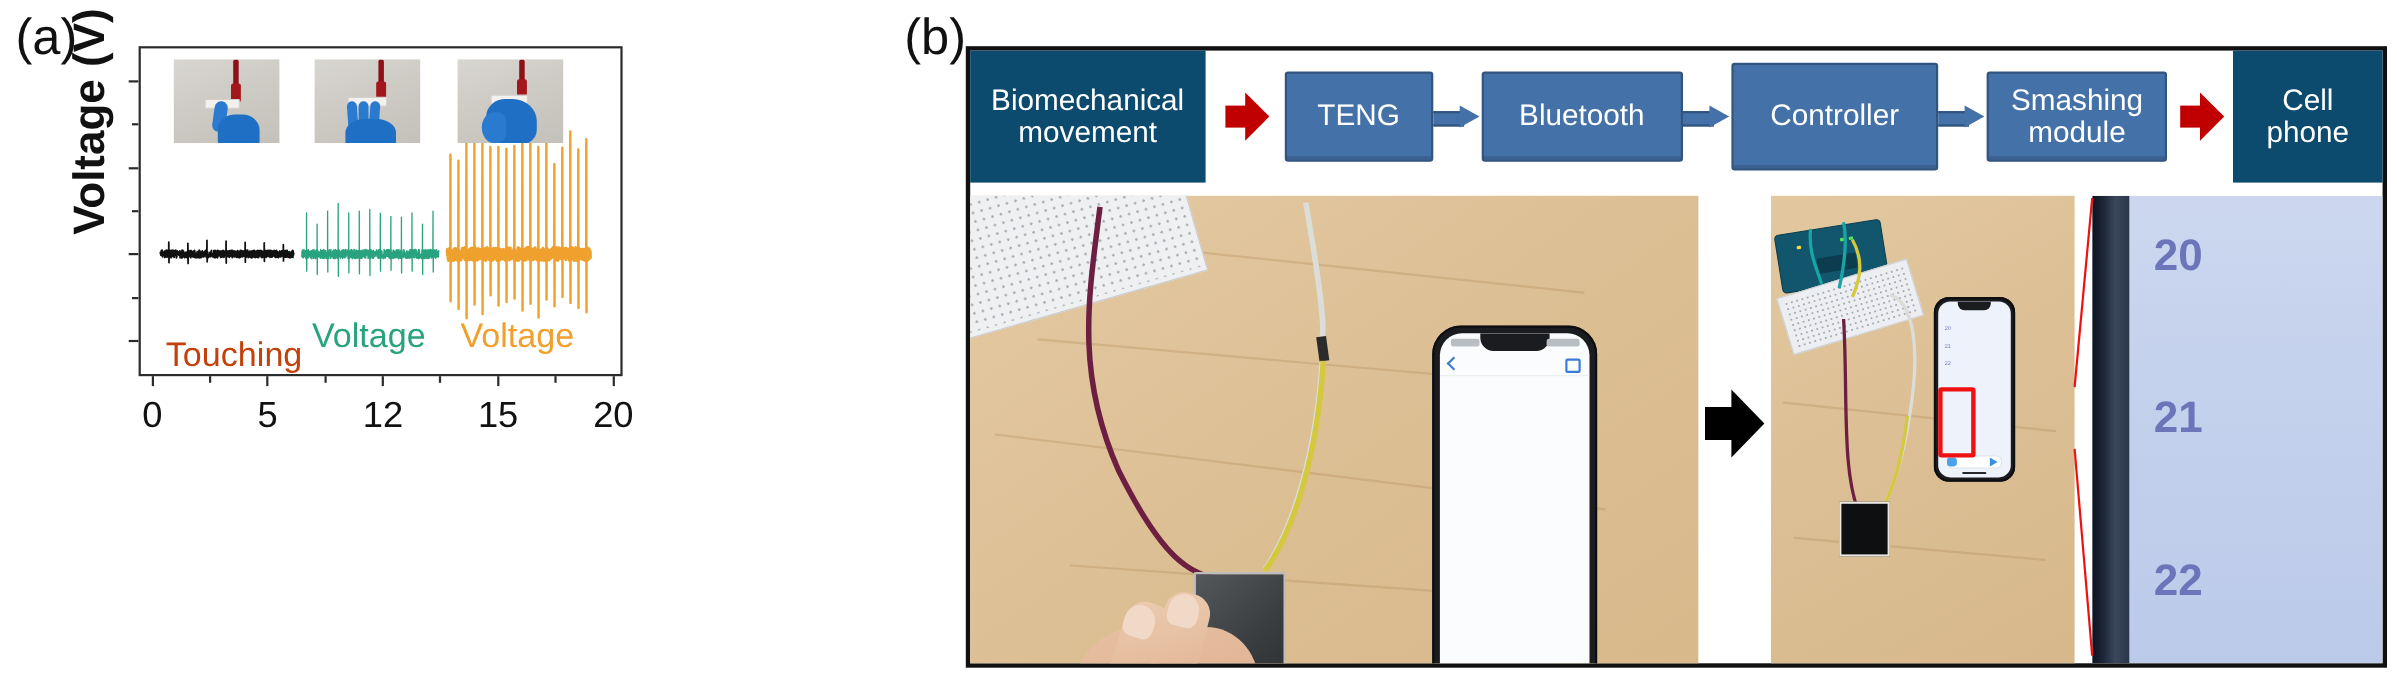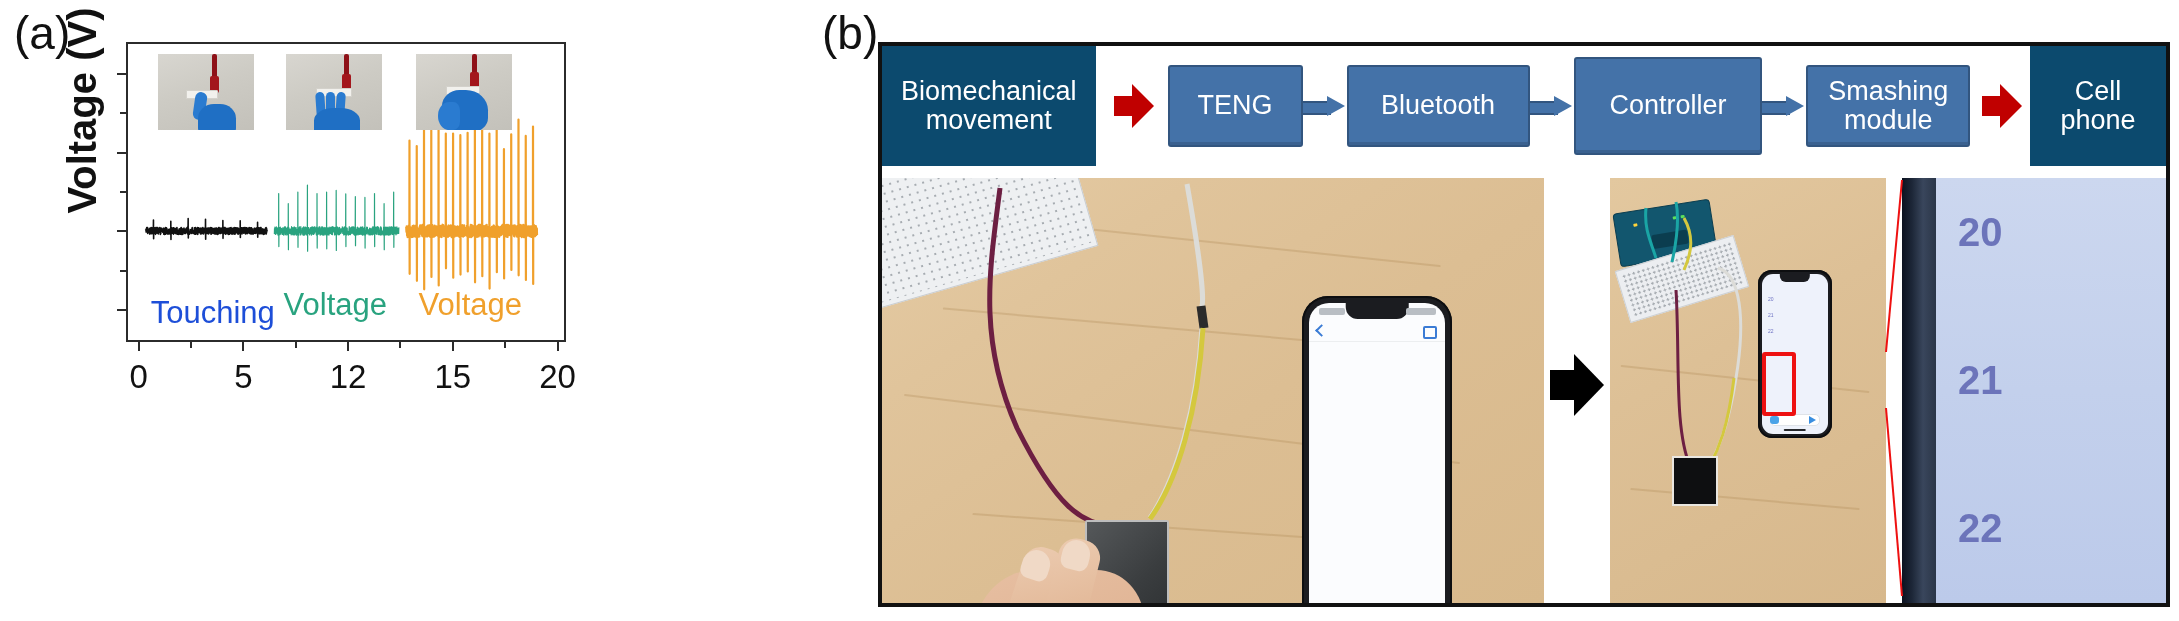--- a/index.html
+++ b/index.html
@@ -188,21 +188,21 @@
         </div>
 
         
         <svg id="wave-svg" width="436" height="296" viewBox="0 0 436 296" preserveAspectRatio="none">
             <path d="M17.65 185.95 L17.78 185.37 L17.92 186.52 L18.05 186.42 L18.19 188.06 L18.32 187.07 L18.46 186.17 L18.59 186.98 L18.73 183.51 L18.86 184.92 L19.00 183.90 L19.13 184.37 L19.27 184.31 L19.40 184.17 L19.54 183.49 L19.67 189.42 L19.81 186.25 L19.94 187.13 L20.08 186.33 L20.21 186.96 L20.35 185.63 L20.48 187.10 L20.62 188.23 L20.75 188.15 L20.89 186.34 L21.02 186.49 L21.16 187.82 L21.29 186.48 L21.43 184.44 L21.56 190.08 L21.70 184.33 L21.83 187.44 L21.97 188.20 L22.10 187.41 L22.24 189.84 L22.37 184.71 L22.51 184.05 L22.64 185.51 L22.78 188.66 L22.91 184.28 L23.05 185.41 L23.18 183.49 L23.32 185.61 L23.45 188.50 L23.59 184.68 L23.72 189.64 L23.86 189.84 L23.99 188.80 L24.13 183.71 L24.26 185.13 L24.40 185.07 L24.53 184.92 L24.67 186.90 L24.80 187.76 L24.94 189.07 L25.07 184.60 L25.20 185.47 L25.32 186.95 L25.34 187.23 L25.46 176.04 L25.47 189.96 L25.52 186.95 L25.61 187.01 L25.62 194.74 L25.73 186.95 L25.74 184.21 L25.88 186.53 L26.01 188.24 L26.15 184.24 L26.28 184.25 L26.42 186.37 L26.55 183.70 L26.69 184.85 L26.82 189.26 L26.96 185.25 L27.09 186.52 L27.23 184.28 L27.36 185.50 L27.50 190.35 L27.63 184.61 L27.77 183.63 L27.90 186.91 L28.04 187.63 L28.17 189.34 L28.31 188.59 L28.44 188.99 L28.58 186.17 L28.71 183.67 L28.85 188.42 L28.98 183.83 L29.12 184.11 L29.25 183.45 L29.39 186.19 L29.52 189.09 L29.66 188.56 L29.79 187.60 L29.93 185.50 L30.06 185.52 L30.20 186.79 L30.33 189.96 L30.47 187.04 L30.60 187.83 L30.74 183.94 L30.87 186.64 L31.01 188.17 L31.14 184.86 L31.28 185.19 L31.41 184.79 L31.55 186.02 L31.68 184.72 L31.82 183.48 L31.95 187.88 L32.09 184.91 L32.22 185.16 L32.36 190.43 L32.49 188.60 L32.63 185.02 L32.76 189.65 L32.90 185.47 L33.03 185.51 L33.17 184.03 L33.30 187.10 L33.44 185.09 L33.57 185.31 L33.71 185.32 L33.84 184.94 L33.98 186.31 L34.11 185.54 L34.25 186.03 L34.38 186.40 L34.52 186.24 L34.65 188.21 L34.79 185.35 L34.92 186.17 L35.06 186.29 L35.19 184.41 L35.33 186.27 L35.46 184.25 L35.60 185.09 L35.73 190.28 L35.87 185.88 L36.00 188.40 L36.14 184.88 L36.27 184.49 L36.41 184.82 L36.54 189.84 L36.68 190.45 L36.81 187.62 L36.95 187.34 L37.08 187.26 L37.22 187.59 L37.35 188.33 L37.49 183.49 L37.62 190.32 L37.76 184.91 L37.89 185.93 L38.03 188.23 L38.16 184.91 L38.30 183.71 L38.43 187.96 L38.57 185.82 L38.70 186.92 L38.84 184.39 L38.97 189.44 L39.11 188.27 L39.24 187.64 L39.37 188.13 L39.51 186.09 L39.64 186.84 L39.78 187.74 L39.91 190.21 L40.05 187.19 L40.18 186.33 L40.32 187.29 L40.45 190.06 L40.59 185.43 L40.72 186.09 L40.86 188.52 L40.99 187.46 L41.13 189.20 L41.26 185.37 L41.40 189.02 L41.53 189.75 L41.67 185.51 L41.80 186.06 L41.94 189.10 L42.07 186.32 L42.21 190.25 L42.34 186.81 L42.48 184.62 L42.61 189.00 L42.67 186.95 L42.75 189.05 L42.81 177.21 L42.87 186.95 L42.88 186.31 L42.97 195.52 L43.02 189.54 L43.08 186.95 L43.15 190.07 L43.29 189.62 L43.42 183.60 L43.56 184.36 L43.69 187.81 L43.83 187.97 L43.96 184.09 L44.10 186.34 L44.23 186.01 L44.37 187.35 L44.50 189.15 L44.64 183.97 L44.77 188.29 L44.91 189.11 L45.04 183.90 L45.18 188.85 L45.31 186.83 L45.45 190.23 L45.58 184.46 L45.72 183.90 L45.85 186.34 L45.99 186.16 L46.12 187.72 L46.26 184.52 L46.39 186.76 L46.53 186.20 L46.66 184.54 L46.80 185.27 L46.93 189.27 L47.07 186.49 L47.20 185.04 L47.34 187.08 L47.47 185.29 L47.61 184.87 L47.74 185.66 L47.88 189.73 L48.01 184.39 L48.15 189.44 L48.28 188.62 L48.42 189.40 L48.55 184.62 L48.69 189.56 L48.82 188.79 L48.96 183.60 L49.09 186.13 L49.23 190.12 L49.36 187.83 L49.50 187.14 L49.63 188.05 L49.77 188.30 L49.90 186.25 L50.04 186.35 L50.17 189.01 L50.31 190.43 L50.44 186.25 L50.58 188.66 L50.71 189.04 L50.85 189.03 L50.98 186.18 L51.12 187.35 L51.25 184.84 L51.39 188.25 L51.52 187.35 L51.66 188.83 L51.79 190.22 L51.93 188.85 L52.06 188.98 L52.20 184.80 L52.33 189.21 L52.47 190.13 L52.60 187.72 L52.74 186.86 L52.87 184.00 L53.01 183.96 L53.14 183.46 L53.28 190.16 L53.41 187.81 L53.54 190.36 L53.68 188.64 L53.81 189.25 L53.95 186.72 L54.08 184.52 L54.22 186.02 L54.35 189.19 L54.49 189.97 L54.62 188.55 L54.76 190.36 L54.89 185.24 L55.03 187.52 L55.16 186.33 L55.30 189.07 L55.43 186.88 L55.57 186.10 L55.70 187.32 L55.84 185.28 L55.97 183.96 L56.11 185.54 L56.24 185.87 L56.38 187.32 L56.51 185.91 L56.65 189.55 L56.78 187.83 L56.92 187.94 L57.05 186.96 L57.19 186.16 L57.32 189.49 L57.46 188.74 L57.59 185.04 L57.73 186.80 L57.86 186.13 L58.00 185.49 L58.13 184.98 L58.27 184.34 L58.40 186.17 L58.54 187.76 L58.67 184.50 L58.81 188.65 L58.94 188.48 L59.08 183.62 L59.21 183.45 L59.35 187.34 L59.48 188.39 L59.62 189.92 L59.75 189.29 L59.89 184.36 L60.02 186.95 L60.02 185.71 L60.16 174.48 L60.16 185.89 L60.23 186.95 L60.29 186.40 L60.32 193.96 L60.43 186.95 L60.43 190.31 L60.56 190.01 L60.70 184.94 L60.83 187.99 L60.97 187.86 L61.10 189.12 L61.24 189.32 L61.37 187.40 L61.51 190.16 L61.64 189.41 L61.78 189.20 L61.91 188.07 L62.05 187.63 L62.18 187.91 L62.32 188.74 L62.45 187.56 L62.59 185.68 L62.72 187.68 L62.86 185.78 L62.99 189.05 L63.13 188.50 L63.26 188.83 L63.40 189.39 L63.53 184.98 L63.67 188.39 L63.80 187.50 L63.94 188.54 L64.07 188.06 L64.21 183.55 L64.34 187.36 L64.48 187.13 L64.61 186.93 L64.75 186.25 L64.88 186.88 L65.02 189.38 L65.15 186.47 L65.29 188.91 L65.42 189.50 L65.56 187.45 L65.69 186.88 L65.83 188.10 L65.96 187.51 L66.10 187.89 L66.23 187.24 L66.37 183.74 L66.50 188.03 L66.64 188.83 L66.77 190.24 L66.91 185.81 L67.04 190.20 L67.18 184.43 L67.31 184.83 L67.45 183.56 L67.58 185.55 L67.71 190.19 L67.85 183.77 L67.98 189.27 L68.12 186.14 L68.25 184.99 L68.39 186.60 L68.52 184.58 L68.66 185.01 L68.79 184.90 L68.93 187.99 L69.06 188.76 L69.20 189.89 L69.33 184.43 L69.47 186.27 L69.60 183.54 L69.74 190.38 L69.87 189.48 L70.01 184.16 L70.14 186.11 L70.28 188.39 L70.41 183.78 L70.55 187.41 L70.68 188.08 L70.82 188.49 L70.95 188.06 L71.09 186.68 L71.22 187.52 L71.36 184.52 L71.49 187.87 L71.63 187.26 L71.76 188.64 L71.90 187.48 L72.03 184.36 L72.17 188.34 L72.30 186.03 L72.44 188.23 L72.57 190.06 L72.71 189.97 L72.84 186.45 L72.98 184.06 L73.11 184.49 L73.25 186.82 L73.38 188.63 L73.52 187.53 L73.65 187.88 L73.79 189.68 L73.92 187.42 L74.06 187.90 L74.19 184.54 L74.33 186.90 L74.46 187.37 L74.60 183.74 L74.73 185.28 L74.87 183.65 L75.00 189.40 L75.14 184.35 L75.27 187.37 L75.41 189.75 L75.54 190.00 L75.68 189.68 L75.81 187.52 L75.95 187.74 L76.08 185.16 L76.22 188.41 L76.35 184.51 L76.49 184.22 L76.62 184.30 L76.76 184.53 L76.89 184.80 L77.03 185.02 L77.16 187.17 L77.30 184.39 L77.37 186.95 L77.43 188.55 L77.51 175.26 L77.57 189.84 L77.58 186.95 L77.67 195.13 L77.70 186.12 L77.78 186.95 L77.84 185.89 L77.97 188.94 L78.11 189.49 L78.24 185.60 L78.38 188.77 L78.51 189.41 L78.65 185.66 L78.78 184.96 L78.92 185.04 L79.05 185.88 L79.19 184.08 L79.32 187.34 L79.46 187.54 L79.59 186.78 L79.73 189.35 L79.86 185.76 L80.00 189.02 L80.13 185.13 L80.27 188.31 L80.40 184.26 L80.54 189.86 L80.67 183.93 L80.81 185.19 L80.94 184.02 L81.08 184.68 L81.21 184.98 L81.35 187.37 L81.48 188.83 L81.62 186.65 L81.75 187.81 L81.88 188.25 L82.02 187.62 L82.15 183.69 L82.29 186.13 L82.42 186.27 L82.56 185.26 L82.69 187.32 L82.83 183.55 L82.96 189.36 L83.10 190.28 L83.23 189.76 L83.37 186.07 L83.50 189.73 L83.64 183.91 L83.77 185.62 L83.91 188.51 L84.04 187.38 L84.18 187.95 L84.31 186.57 L84.45 186.53 L84.58 186.43 L84.72 187.45 L84.85 184.18 L84.99 189.19 L85.12 189.43 L85.26 187.18 L85.39 185.02 L85.53 187.83 L85.66 187.49 L85.80 184.69 L85.93 187.47 L86.07 187.40 L86.20 187.26 L86.34 184.53 L86.47 184.39 L86.61 187.73 L86.74 189.93 L86.88 185.98 L87.01 187.90 L87.15 186.11 L87.28 186.78 L87.42 187.26 L87.55 188.42 L87.69 188.87 L87.82 189.94 L87.96 186.86 L88.09 183.87 L88.23 189.85 L88.36 187.54 L88.50 187.11 L88.63 189.48 L88.77 186.34 L88.90 188.58 L89.04 187.86 L89.17 188.09 L89.31 185.14 L89.44 190.36 L89.58 184.63 L89.71 184.61 L89.85 189.29 L89.98 185.47 L90.12 187.58 L90.25 184.06 L90.39 189.98 L90.52 187.83 L90.66 183.51 L90.79 183.78 L90.93 189.26 L91.06 189.52 L91.20 183.63 L91.33 184.02 L91.47 183.98 L91.60 184.84 L91.74 184.84 L91.87 187.37 L92.01 185.89 L92.14 188.45 L92.28 185.04 L92.41 187.13 L92.55 188.88 L92.68 189.49 L92.82 184.00 L92.95 186.24 L93.09 185.70 L93.22 187.44 L93.36 188.29 L93.49 185.88 L93.63 188.94 L93.76 188.78 L93.90 184.86 L94.03 188.57 L94.17 184.76 L94.30 184.51 L94.44 183.57 L94.57 187.77 L94.71 186.51 L94.72 186.95 L94.84 184.81 L94.86 176.43 L94.93 186.95 L94.98 185.21 L95.02 194.35 L95.11 187.23 L95.13 186.95 L95.25 187.11 L95.38 185.04 L95.52 184.82 L95.65 183.63 L95.79 189.71 L95.92 187.72 L96.05 187.15 L96.19 188.89 L96.32 186.87 L96.46 183.65 L96.59 187.23 L96.73 187.15 L96.86 188.32 L97.00 186.21 L97.13 183.50 L97.27 186.82 L97.40 189.20 L97.54 190.20 L97.67 185.50 L97.81 185.12 L97.94 186.37 L98.08 187.23 L98.21 185.66 L98.35 186.58 L98.48 189.30 L98.62 188.28 L98.75 188.00 L98.89 184.21 L99.02 187.90 L99.16 189.82 L99.29 185.93 L99.43 185.15 L99.56 187.06 L99.70 185.83 L99.83 186.20 L99.97 189.40 L100.10 187.10 L100.24 184.20 L100.37 185.28 L100.51 190.37 L100.64 185.92 L100.78 190.06 L100.91 185.47 L101.05 184.37 L101.18 187.37 L101.32 187.77 L101.45 190.18 L101.59 189.73 L101.72 186.08 L101.86 184.96 L101.99 183.94 L102.13 183.80 L102.26 184.80 L102.40 186.45 L102.53 189.03 L102.67 189.51 L102.80 186.29 L102.94 186.97 L103.07 183.65 L103.21 185.98 L103.34 185.34 L103.48 184.23 L103.61 189.63 L103.75 188.88 L103.88 190.13 L104.02 186.37 L104.15 190.10 L104.29 188.54 L104.42 188.15 L104.56 188.10 L104.69 184.39 L104.83 184.36 L104.96 187.17 L105.10 185.12 L105.23 186.92 L105.37 189.64 L105.50 187.86 L105.64 186.60 L105.77 187.79 L105.91 190.03 L106.04 183.73 L106.18 183.61 L106.31 187.95 L106.45 189.38 L106.58 188.92 L106.72 190.25 L106.85 184.35 L106.99 186.64 L107.12 189.88 L107.26 189.86 L107.39 183.82 L107.53 188.86 L107.66 184.16 L107.80 187.96 L107.93 183.85 L108.07 186.05 L108.20 188.46 L108.34 187.04 L108.47 186.32 L108.61 185.26 L108.74 185.24 L108.88 187.17 L109.01 183.69 L109.15 186.79 L109.28 187.45 L109.42 189.79 L109.55 188.31 L109.69 187.48 L109.82 184.26 L109.96 185.85 L110.09 185.00 L110.22 190.25 L110.36 188.53 L110.49 184.28 L110.63 188.28 L110.76 189.46 L110.90 186.25 L111.03 188.33 L111.17 189.56 L111.30 188.96 L111.44 184.98 L111.57 185.47 L111.71 187.64 L111.84 186.91 L111.98 188.22 L112.08 186.95 L112.11 190.31 L112.21 176.82 L112.25 184.17 L112.28 186.95 L112.37 193.57 L112.38 183.88 L112.48 186.95 L112.52 189.53 L112.65 187.81 L112.79 189.87 L112.92 186.46 L113.06 188.11 L113.19 186.23 L113.33 183.84 L113.46 185.64 L113.60 189.12 L113.73 183.74 L113.87 188.20 L114.00 189.92 L114.14 185.08 L114.27 186.76 L114.41 187.07 L114.54 184.01 L114.68 188.10 L114.81 183.91 L114.95 186.54 L115.08 184.86 L115.22 185.21 L115.35 183.80 L115.49 185.52 L115.62 189.17 L115.76 185.10 L115.89 188.35 L116.03 185.69 L116.16 183.55 L116.30 184.76 L116.43 187.53 L116.57 185.62 L116.70 188.99 L116.84 185.84 L116.97 188.61 L117.11 183.57 L117.24 185.75 L117.38 187.55 L117.51 189.97 L117.65 187.46 L117.78 188.46 L117.92 184.06 L118.05 188.89 L118.19 183.73 L118.32 186.87 L118.46 185.52 L118.59 183.88 L118.73 187.40 L118.86 188.88 L119.00 189.68 L119.13 184.02 L119.27 187.37 L119.40 189.16 L119.54 188.40 L119.67 189.53 L119.81 184.71 L119.94 184.30 L120.08 189.12 L120.21 187.40 L120.35 186.08 L120.48 188.32 L120.62 188.12 L120.75 187.12 L120.89 185.99 L121.02 186.87 L121.16 183.56 L121.29 186.34 L121.43 184.18 L121.56 185.22 L121.70 188.74 L121.83 189.51 L121.97 188.22 L122.10 184.05 L122.24 187.88 L122.37 186.50 L122.51 188.34 L122.64 184.60 L122.78 190.07 L122.91 183.75 L123.05 186.09 L123.18 187.99 L123.32 187.71 L123.45 183.72 L123.59 189.83 L123.72 184.22 L123.86 189.52 L123.99 189.72 L124.13 187.12 L124.26 184.77 L124.39 187.66 L124.53 187.19 L124.66 188.46 L124.80 188.15 L124.93 186.71 L125.07 190.20 L125.20 187.30 L125.34 186.43 L125.47 186.24 L125.61 189.00 L125.74 189.28 L125.88 187.25 L126.01 184.56 L126.15 188.98 L126.28 184.21 L126.42 186.74 L126.55 184.23 L126.69 189.26 L126.82 187.85 L126.96 187.27 L127.09 186.23 L127.23 189.44 L127.36 187.16 L127.50 189.26 L127.63 187.66 L127.77 185.28 L127.90 189.23 L128.04 185.57 L128.17 184.15 L128.31 186.20 L128.44 184.85 L128.58 185.41 L128.71 184.03 L128.85 185.01 L128.98 187.09 L129.12 186.80 L129.25 186.96 L129.39 187.39 L129.43 186.95 L129.52 189.69 L129.56 178.38 L129.63 186.95 L129.66 185.87 L129.72 193.18 L129.79 183.67 L129.83 186.95 L129.93 188.37 L130.06 185.90 L130.20 188.29 L130.33 188.68 L130.47 185.01 L130.60 183.86 L130.74 186.47 L130.87 187.44 L131.01 187.41 L131.14 189.79 L131.28 188.80 L131.41 185.60 L131.55 189.69 L131.68 184.46 L131.82 183.81 L131.95 187.83 L132.09 185.47 L132.22 183.59 L132.36 189.70 L132.49 185.05 L132.63 187.16 L132.76 185.60 L132.90 188.71 L133.03 183.59 L133.17 185.50 L133.30 186.75 L133.44 185.61 L133.57 187.19 L133.71 185.32 L133.84 187.35 L133.98 190.07 L134.11 186.02 L134.25 186.43 L134.38 186.54 L134.52 188.47 L134.65 184.88 L134.79 184.83 L134.92 185.21 L135.06 186.34 L135.19 189.70 L135.33 186.50 L135.46 185.26 L135.60 190.42 L135.73 189.40 L135.87 189.81 L136.00 186.81 L136.14 189.23 L136.27 187.80 L136.41 189.24 L136.54 185.54 L136.68 185.22 L136.81 189.88 L136.95 187.51 L137.08 186.64 L137.22 189.48 L137.35 187.23 L137.49 188.03 L137.62 183.77 L137.76 185.81 L137.89 189.21 L138.03 189.01 L138.16 183.65 L138.30 190.02 L138.43 185.00 L138.56 184.37 L138.70 188.26 L138.83 187.22 L138.97 186.09 L139.10 187.45 " stroke="#111111" fill="none" stroke-width="1.6" stroke-linejoin="round"></path>
             <path d="M146.37 189.90 L146.51 184.62 L146.65 184.97 L146.79 188.80 L146.93 183.12 L147.06 189.06 L147.20 189.90 L147.34 185.63 L147.48 188.90 L147.62 190.43 L147.76 190.10 L147.89 188.70 L148.03 189.50 L148.17 183.47 L148.31 182.76 L148.45 186.59 L148.59 186.93 L148.72 188.39 L148.86 188.98 L149.00 187.08 L149.14 184.11 L149.28 185.35 L149.42 189.86 L149.55 185.80 L149.69 186.81 L149.83 183.86 L149.97 189.08 L150.11 191.12 L150.25 188.05 L150.39 190.25 L150.52 190.44 L150.55 186.95 L150.66 183.61 L150.68 149.56 L150.75 186.95 L150.80 185.30 L150.85 202.53 L150.94 190.26 L150.96 186.95 L151.08 187.76 L151.22 189.59 L151.35 184.11 L151.49 183.65 L151.63 188.80 L151.77 189.46 L151.91 184.44 L152.05 190.66 L152.18 190.19 L152.32 183.03 L152.46 190.08 L152.60 185.76 L152.74 185.41 L152.88 187.00 L153.02 184.99 L153.15 184.65 L153.29 188.90 L153.43 188.87 L153.57 184.28 L153.71 184.86 L153.85 189.02 L153.98 185.94 L154.12 190.39 L154.26 186.70 L154.40 190.43 L154.54 185.20 L154.68 187.94 L154.81 184.52 L154.95 183.59 L155.09 184.17 L155.23 185.10 L155.37 190.55 L155.51 191.22 L155.65 189.71 L155.78 188.45 L155.92 189.01 L156.06 185.24 L156.20 187.49 L156.34 183.77 L156.48 182.87 L156.61 185.78 L156.75 185.79 L156.89 187.16 L157.03 190.90 L157.17 184.36 L157.31 183.78 L157.44 182.77 L157.58 190.46 L157.72 184.83 L157.86 189.56 L158.00 186.12 L158.14 186.90 L158.27 189.64 L158.41 187.04 L158.55 184.01 L158.69 185.37 L158.83 190.20 L158.97 191.03 L159.11 186.42 L159.24 187.19 L159.38 184.95 L159.52 183.52 L159.66 189.92 L159.80 182.81 L159.94 183.33 L160.07 183.15 L160.13 186.95 L160.21 191.06 L160.27 159.68 L160.34 186.95 L160.35 188.15 L160.43 205.64 L160.49 187.34 L160.54 186.95 L160.63 189.11 L160.77 183.39 L160.90 189.55 L161.04 189.43 L161.18 189.21 L161.32 188.84 L161.46 188.29 L161.60 188.25 L161.74 187.14 L161.87 186.85 L162.01 184.86 L162.15 188.27 L162.29 189.71 L162.43 189.35 L162.57 188.44 L162.70 189.44 L162.84 188.97 L162.98 185.04 L163.12 185.97 L163.26 190.88 L163.40 190.04 L163.53 182.67 L163.67 186.79 L163.81 188.93 L163.95 187.37 L164.09 185.84 L164.23 185.63 L164.37 186.49 L164.50 185.68 L164.64 190.56 L164.78 183.61 L164.92 183.58 L165.06 188.75 L165.20 190.85 L165.33 185.42 L165.47 184.12 L165.61 187.74 L165.75 190.58 L165.89 187.51 L166.03 187.82 L166.16 182.82 L166.30 190.92 L166.44 183.05 L166.58 186.98 L166.72 187.18 L166.86 189.69 L166.99 190.63 L167.13 189.33 L167.27 186.25 L167.41 184.04 L167.55 183.74 L167.69 188.29 L167.83 184.64 L167.96 188.18 L168.10 183.58 L168.24 186.28 L168.38 191.14 L168.52 186.08 L168.66 186.43 L168.79 190.82 L168.93 185.71 L169.07 188.41 L169.21 188.82 L169.35 187.88 L169.49 186.07 L169.62 187.92 L169.71 186.95 L169.76 189.59 L169.85 148.00 L169.90 189.63 L169.92 186.95 L170.01 203.31 L170.04 189.45 L170.13 186.95 L170.18 189.31 L170.32 188.98 L170.46 189.53 L170.59 184.31 L170.73 191.18 L170.87 187.88 L171.01 187.54 L171.15 183.46 L171.29 186.50 L171.42 182.88 L171.56 188.57 L171.70 184.57 L171.84 183.85 L171.98 187.20 L172.12 186.65 L172.25 187.94 L172.39 190.95 L172.53 187.32 L172.67 190.21 L172.81 182.68 L172.95 190.58 L173.09 188.97 L173.22 188.49 L173.36 189.40 L173.50 188.43 L173.64 187.04 L173.78 187.06 L173.92 186.51 L174.05 188.75 L174.19 184.41 L174.33 185.34 L174.47 184.28 L174.61 189.05 L174.75 190.62 L174.88 187.59 L175.02 189.09 L175.16 183.36 L175.30 191.18 L175.44 185.18 L175.58 182.93 L175.71 190.89 L175.85 191.15 L175.99 188.48 L176.13 189.79 L176.27 185.10 L176.41 190.97 L176.55 183.61 L176.68 190.46 L176.82 191.02 L176.96 187.23 L177.10 182.85 L177.24 187.21 L177.38 183.38 L177.51 187.18 L177.65 189.91 L177.79 189.44 L177.93 187.92 L178.07 188.32 L178.21 183.71 L178.34 185.48 L178.48 190.98 L178.62 189.32 L178.76 189.01 L178.90 184.84 L179.04 185.35 L179.18 190.24 L179.29 186.95 L179.31 187.19 L179.43 140.99 L179.45 183.20 L179.50 186.95 L179.59 184.21 L179.60 207.20 L179.71 186.95 L179.73 184.53 L179.87 187.66 L180.01 188.46 L180.14 186.81 L180.28 183.49 L180.42 186.45 L180.56 183.49 L180.70 189.30 L180.84 188.69 L180.97 189.40 L181.11 184.92 L181.25 185.04 L181.39 190.40 L181.53 190.81 L181.67 185.71 L181.81 185.26 L181.94 186.67 L182.08 189.82 L182.22 188.94 L182.36 183.54 L182.50 185.34 L182.64 185.25 L182.77 185.73 L182.91 188.18 L183.05 189.25 L183.19 187.33 L183.33 191.15 L183.47 183.08 L183.60 188.54 L183.74 183.44 L183.88 189.79 L184.02 183.52 L184.16 186.81 L184.30 187.13 L184.43 182.91 L184.57 190.10 L184.71 186.30 L184.85 183.32 L184.99 188.60 L185.13 184.24 L185.27 189.47 L185.40 190.51 L185.54 189.80 L185.68 183.24 L185.82 190.22 L185.96 187.13 L186.10 182.77 L186.23 184.70 L186.37 188.27 L186.51 182.87 L186.65 189.18 L186.79 188.14 L186.93 184.11 L187.06 187.28 L187.20 185.65 L187.34 184.32 L187.48 185.91 L187.62 184.51 L187.76 187.14 L187.90 183.20 L188.03 188.00 L188.17 186.40 L188.31 190.74 L188.45 191.02 L188.59 188.05 L188.73 189.14 L188.86 184.72 L188.87 186.95 L189.00 189.42 L189.01 149.56 L189.08 186.95 L189.14 187.02 L189.18 204.08 L189.28 188.00 L189.29 186.95 L189.42 189.28 L189.56 183.60 L189.69 189.71 L189.83 188.08 L189.97 189.86 L190.11 190.33 L190.25 184.51 L190.39 186.08 L190.53 185.37 L190.66 183.91 L190.80 188.65 L190.94 183.96 L191.08 182.85 L191.22 189.91 L191.36 186.35 L191.49 182.79 L191.63 189.77 L191.77 188.98 L191.91 186.08 L192.05 183.09 L192.19 191.21 L192.32 183.95 L192.46 187.73 L192.60 186.06 L192.74 189.29 L192.88 187.54 L193.02 189.34 L193.15 190.47 L193.29 189.71 L193.43 188.97 L193.57 185.00 L193.71 182.78 L193.85 188.15 L193.99 185.69 L194.12 187.35 L194.26 190.93 L194.40 186.79 L194.54 182.91 L194.68 190.68 L194.82 190.18 L194.95 184.37 L195.09 188.08 L195.23 184.27 L195.37 191.14 L195.51 186.48 L195.65 186.98 L195.78 188.37 L195.92 189.65 L196.06 183.37 L196.20 183.57 L196.34 187.70 L196.48 188.62 L196.62 189.93 L196.75 190.95 L196.89 187.84 L197.03 184.99 L197.17 183.94 L197.31 188.23 L197.45 188.10 L197.58 189.56 L197.72 190.08 L197.86 186.46 L198.00 183.57 L198.14 187.08 L198.28 190.90 L198.41 183.17 L198.46 186.95 L198.55 186.28 L198.60 148.00 L198.66 186.95 L198.69 186.93 L198.76 204.86 L198.83 188.21 L198.87 186.95 L198.97 190.89 L199.11 185.76 L199.25 190.67 L199.38 185.47 L199.52 185.70 L199.66 183.93 L199.80 190.10 L199.94 186.78 L200.08 187.35 L200.21 191.00 L200.35 188.71 L200.49 184.04 L200.63 184.76 L200.77 190.56 L200.91 188.46 L201.04 190.95 L201.18 183.18 L201.32 187.32 L201.46 187.16 L201.60 183.88 L201.74 189.38 L201.87 186.59 L202.01 185.71 L202.15 187.73 L202.29 188.72 L202.43 187.49 L202.57 183.46 L202.71 183.40 L202.84 189.57 L202.98 185.75 L203.12 183.13 L203.26 183.22 L203.40 190.01 L203.54 190.29 L203.67 188.95 L203.81 189.10 L203.95 183.25 L204.09 182.84 L204.23 190.33 L204.37 189.24 L204.50 190.60 L204.64 182.71 L204.78 183.71 L204.92 184.57 L205.06 185.36 L205.20 186.98 L205.34 186.06 L205.47 188.00 L205.61 183.29 L205.75 183.12 L205.89 186.86 L206.03 187.25 L206.17 185.36 L206.30 185.11 L206.44 187.70 L206.58 190.99 L206.72 185.36 L206.86 188.26 L207.00 183.54 L207.13 183.46 L207.27 186.94 L207.41 190.66 L207.55 190.30 L207.69 186.13 L207.83 184.73 L207.97 187.21 L208.04 186.95 L208.10 185.26 L208.18 146.44 L208.24 187.55 L208.25 186.95 L208.34 206.42 L208.38 186.61 L208.45 186.95 L208.52 185.90 L208.66 191.10 L208.80 189.36 L208.93 184.59 L209.07 189.14 L209.21 182.87 L209.35 189.80 L209.49 187.45 L209.63 186.87 L209.76 184.66 L209.90 189.53 L210.04 186.56 L210.18 183.56 L210.32 190.58 L210.46 190.82 L210.59 185.65 L210.73 185.43 L210.87 185.49 L211.01 184.89 L211.15 185.42 L211.29 190.75 L211.43 190.70 L211.56 183.34 L211.70 189.80 L211.84 187.85 L211.98 188.19 L212.12 187.79 L212.26 185.03 L212.39 185.67 L212.53 188.88 L212.67 186.54 L212.81 189.53 L212.95 184.79 L213.09 186.30 L213.22 188.40 L213.36 188.18 L213.50 187.32 L213.64 187.02 L213.78 184.55 L213.92 187.57 L214.06 184.25 L214.19 186.88 L214.33 182.88 L214.47 187.80 L214.61 187.78 L214.75 189.44 L214.89 184.80 L215.02 185.47 L215.16 184.21 L215.30 185.68 L215.44 188.49 L215.58 188.50 L215.72 190.84 L215.85 190.03 L215.99 187.79 L216.13 183.03 L216.27 190.83 L216.41 188.92 L216.55 188.51 L216.69 185.86 L216.82 182.96 L216.96 188.82 L217.10 188.78 L217.24 185.29 L217.38 190.47 L217.52 185.31 L217.62 186.95 L217.65 183.43 L217.76 149.95 L217.79 183.96 L217.83 186.95 L217.93 202.53 L217.93 190.09 L218.04 186.95 L218.07 186.93 L218.21 184.62 L218.35 191.17 L218.48 183.90 L218.62 190.41 L218.76 186.30 L218.90 189.21 L219.04 185.96 L219.18 184.00 L219.31 187.92 L219.45 187.26 L219.59 190.06 L219.73 189.93 L219.87 187.35 L220.01 190.28 L220.15 188.75 L220.28 191.22 L220.42 187.97 L220.56 188.04 L220.70 187.89 L220.84 190.32 L220.98 185.74 L221.11 184.48 L221.25 182.71 L221.39 188.00 L221.53 187.89 L221.67 190.54 L221.81 190.30 L221.94 184.34 L222.08 184.19 L222.22 189.16 L222.36 190.44 L222.50 190.56 L222.64 185.71 L222.78 186.40 L222.91 183.67 L223.05 184.71 L223.19 183.28 L223.33 186.80 L223.47 186.01 L223.61 188.87 L223.74 188.48 L223.88 189.32 L224.02 182.83 L224.16 187.17 L224.30 187.89 L224.44 188.48 L224.57 183.69 L224.71 189.06 L224.85 184.72 L224.99 182.90 L225.13 183.44 L225.27 183.30 L225.41 190.06 L225.54 186.92 L225.68 188.14 L225.82 182.85 L225.96 187.42 L226.10 183.62 L226.24 183.65 L226.37 191.08 L226.51 189.91 L226.65 183.52 L226.79 185.76 L226.93 184.04 L227.07 190.14 L227.20 186.95 L227.20 186.83 L227.34 152.67 L227.34 188.25 L227.41 186.95 L227.48 187.59 L227.51 201.75 L227.62 186.95 L227.62 183.23 L227.76 187.93 L227.90 185.44 L228.03 186.79 L228.17 186.35 L228.31 185.39 L228.45 190.83 L228.59 189.60 L228.73 185.65 L228.87 187.31 L229.00 185.63 L229.14 190.23 L229.28 184.39 L229.42 183.18 L229.56 187.63 L229.70 186.55 L229.83 188.40 L229.97 190.92 L230.11 189.43 L230.25 183.91 L230.39 185.13 L230.53 189.84 L230.66 185.68 L230.80 187.32 L230.94 184.90 L231.08 190.33 L231.22 185.84 L231.36 188.83 L231.50 186.61 L231.63 187.54 L231.77 184.12 L231.91 187.36 L232.05 190.43 L232.19 185.23 L232.33 185.86 L232.46 183.00 L232.60 188.77 L232.74 189.02 L232.88 184.26 L233.02 183.16 L233.16 189.07 L233.29 190.07 L233.43 184.95 L233.57 184.33 L233.71 183.23 L233.85 190.49 L233.99 187.87 L234.13 186.36 L234.26 190.28 L234.40 191.23 L234.54 183.17 L234.68 182.89 L234.82 186.43 L234.96 184.92 L235.09 188.33 L235.23 186.59 L235.37 186.55 L235.51 184.96 L235.65 190.83 L235.79 184.39 L235.92 184.66 L236.06 189.09 L236.20 183.65 L236.34 189.86 L236.48 190.87 L236.62 190.50 L236.75 188.53 L236.79 186.95 L236.89 190.13 L236.93 153.45 L236.99 186.95 L237.03 185.23 L237.09 204.08 L237.17 184.12 L237.20 186.95 L237.31 190.98 L237.45 190.96 L237.59 186.52 L237.72 186.27 L237.86 187.53 L238.00 189.13 L238.14 189.52 L238.28 188.25 L238.42 188.68 L238.55 184.63 L238.69 183.01 L238.83 187.31 L238.97 186.77 L239.11 190.26 L239.25 185.34 L239.38 183.25 L239.52 184.83 L239.66 185.30 L239.80 185.79 L239.94 188.29 L240.08 188.94 L240.22 185.49 L240.35 189.17 L240.49 188.50 L240.63 189.95 L240.77 186.77 L240.91 190.79 L241.05 190.59 L241.18 187.00 L241.32 186.09 L241.46 188.12 L241.60 184.05 L241.74 186.82 L241.88 187.83 L242.01 185.76 L242.15 191.08 L242.29 184.27 L242.43 186.12 L242.57 186.52 L242.71 189.85 L242.85 190.27 L242.98 190.29 L243.12 184.99 L243.26 187.71 L243.40 189.15 L243.54 186.63 L243.68 190.72 L243.81 188.85 L243.95 184.04 L244.09 188.12 L244.23 188.33 L244.37 189.50 L244.51 190.81 L244.64 184.50 L244.78 182.92 L244.92 190.28 L245.06 182.75 L245.20 186.71 L245.34 186.50 L245.47 186.38 L245.61 187.30 L245.75 190.06 L245.89 189.70 L246.03 182.85 L246.17 183.73 L246.31 187.37 L246.37 186.95 L246.44 188.67 L246.51 149.56 L246.58 186.95 L246.58 188.00 L246.67 202.53 L246.72 184.78 L246.78 186.95 L246.86 187.86 L247.00 188.40 L247.14 189.45 L247.27 185.90 L247.41 185.17 L247.55 183.16 L247.69 188.64 L247.83 185.92 L247.97 189.54 L248.10 190.14 L248.24 183.02 L248.38 184.17 L248.52 185.10 L248.66 187.72 L248.80 183.99 L248.94 190.04 L249.07 190.42 L249.21 185.96 L249.35 182.71 L249.49 187.15 L249.63 182.86 L249.77 187.01 L249.90 187.46 L250.04 182.82 L250.18 185.62 L250.32 187.25 L250.46 189.60 L250.60 190.69 L250.73 183.56 L250.87 190.57 L251.01 184.19 L251.15 188.72 L251.29 185.97 L251.43 190.61 L251.57 186.06 L251.70 190.11 L251.84 189.42 L251.98 188.45 L252.12 189.34 L252.26 190.42 L252.40 191.00 L252.53 182.77 L252.67 183.49 L252.81 187.94 L252.95 191.09 L253.09 183.00 L253.23 186.77 L253.36 183.76 L253.50 187.43 L253.64 186.64 L253.78 190.60 L253.92 189.05 L254.06 188.89 L254.19 189.03 L254.33 188.45 L254.47 187.22 L254.61 187.62 L254.75 188.36 L254.89 190.03 L255.03 188.00 L255.16 191.02 L255.30 188.73 L255.44 185.33 L255.58 182.99 L255.72 188.04 L255.86 187.86 L255.95 186.95 L255.99 189.54 L256.09 159.68 L256.13 186.59 L256.16 186.95 L256.26 205.64 L256.27 187.21 L256.37 186.95 L256.41 190.39 L256.55 188.73 L256.69 187.27 L256.82 185.18 L256.96 190.84 L257.10 183.33 L257.24 183.30 L257.38 185.95 L257.52 183.12 L257.66 191.00 L257.79 188.10 L257.93 189.59 L258.07 191.00 L258.21 186.63 L258.35 183.42 L258.49 189.26 L258.62 189.66 L258.76 186.67 L258.90 190.68 L259.04 183.06 L259.18 188.74 L259.32 183.73 L259.45 188.10 L259.59 189.44 L259.73 187.46 L259.87 188.90 L260.01 190.89 L260.15 188.47 L260.29 183.01 L260.42 187.04 L260.56 189.71 L260.70 191.19 L260.84 190.50 L260.98 184.79 L261.12 188.26 L261.25 188.16 L261.39 190.81 L261.53 188.56 L261.67 182.90 L261.81 190.87 L261.95 185.33 L262.08 183.14 L262.22 190.30 L262.36 190.66 L262.50 189.18 L262.64 183.40 L262.78 188.36 L262.91 187.42 L263.05 188.91 L263.19 186.96 L263.33 182.81 L263.47 189.13 L263.61 182.89 L263.75 189.73 L263.88 185.63 L264.02 190.58 L264.16 188.32 L264.30 183.11 L264.44 183.31 L264.58 184.07 L264.71 185.67 L264.85 188.27 L264.99 190.46 L265.13 189.27 L265.27 189.06 L265.41 187.61 L265.53 186.95 L265.54 187.59 L265.67 148.00 L265.68 185.67 L265.74 186.95 L265.82 190.60 L265.84 203.31 L265.95 186.95 L265.96 189.09 L266.10 182.69 L266.24 184.22 L266.38 184.05 L266.51 185.71 L266.65 189.77 L266.79 184.74 L266.93 189.46 L267.07 183.46 L267.21 184.24 L267.34 183.21 L267.48 186.86 L267.62 184.78 L267.76 185.23 L267.90 190.63 L268.04 190.85 L268.17 189.08 L268.31 189.31 L268.45 183.50 L268.59 189.61 L268.73 184.85 L268.87 182.85 L269.01 185.77 L269.14 187.56 L269.28 189.71 L269.42 188.65 L269.56 187.23 L269.70 184.46 L269.84 188.24 L269.97 186.73 L270.11 187.14 L270.25 186.17 L270.39 189.32 L270.53 184.73 L270.67 189.51 L270.80 184.53 L270.94 183.39 " stroke="#29a37f" fill="none" stroke-width="1.2" stroke-linejoin="round"></path>
             <path d="M278.21 182.98 L278.35 185.80 L278.50 188.05 L278.65 182.44 L278.79 185.20 L278.94 183.09 L279.08 191.46 L279.23 183.31 L279.37 187.85 L279.52 193.09 L279.66 189.27 L279.81 190.18 L279.95 188.53 L280.10 183.02 L280.24 186.38 L280.39 189.57 L280.53 190.08 L280.68 181.50 L280.83 187.62 L280.97 186.51 L281.12 183.24 L281.26 192.30 L281.33 186.95 L281.41 189.01 L281.48 96.59 L281.55 187.51 L281.55 186.95 L281.65 229.79 L281.70 185.98 L281.77 186.95 L281.84 188.41 L281.99 183.77 L282.13 186.84 L282.28 191.54 L282.42 184.50 L282.57 190.86 L282.71 183.63 L282.86 188.76 L283.01 185.78 L283.15 184.84 L283.30 190.39 L283.44 188.88 L283.59 189.88 L283.73 193.06 L283.88 184.19 L284.02 190.08 L284.17 190.31 L284.31 191.11 L284.46 190.91 L284.60 182.10 L284.75 192.87 L284.89 182.24 L285.04 183.19 L285.19 185.42 L285.33 182.50 L285.48 187.57 L285.62 181.56 L285.77 189.34 L285.91 184.35 L286.06 187.00 L286.20 183.72 L286.35 188.32 L286.49 191.05 L286.64 186.08 L286.78 192.43 L286.93 188.51 L287.07 186.03 L287.22 192.27 L287.37 192.63 L287.51 192.29 L287.66 181.72 L287.80 183.70 L287.95 183.64 L288.09 189.13 L288.24 186.32 L288.38 182.58 L288.53 189.08 L288.60 186.95 L288.67 181.65 L288.75 102.04 L288.82 191.79 L288.82 186.95 L288.92 236.80 L288.96 185.17 L289.04 186.95 L289.11 186.63 L289.25 184.00 L289.40 188.56 L289.55 187.71 L289.69 185.33 L289.84 192.22 L289.98 184.86 L290.13 191.48 L290.27 192.46 L290.42 186.65 L290.56 184.99 L290.71 190.60 L290.85 192.72 L291.00 184.64 L291.14 184.35 L291.29 190.15 L291.43 192.41 L291.58 183.76 L291.73 182.73 L291.87 190.24 L292.02 183.24 L292.16 181.34 L292.31 187.64 L292.45 185.76 L292.60 189.35 L292.74 185.90 L292.89 186.70 L293.03 184.67 L293.18 181.75 L293.32 187.30 L293.47 189.37 L293.61 183.86 L293.76 189.21 L293.91 183.58 L294.05 190.16 L294.20 191.92 L294.34 187.63 L294.49 180.82 L294.63 186.76 L294.78 191.66 L294.92 183.94 L295.07 187.05 L295.21 192.58 L295.36 192.54 L295.50 184.93 L295.65 186.56 L295.79 189.04 L295.87 186.95 L295.94 182.34 L296.01 77.89 L296.09 186.95 L296.09 188.59 L296.19 245.37 L296.23 187.96 L296.30 186.95 L296.38 186.81 L296.52 185.39 L296.67 187.47 L296.81 192.90 L296.96 192.08 L297.10 183.78 L297.25 186.71 L297.39 185.12 L297.54 192.25 L297.68 183.29 L297.83 183.72 L297.97 188.42 L298.12 190.27 L298.27 190.85 L298.41 186.47 L298.56 186.37 L298.70 182.63 L298.85 182.65 L298.99 192.60 L299.14 191.80 L299.28 186.92 L299.43 182.11 L299.57 181.76 L299.72 185.29 L299.86 182.89 L300.01 188.06 L300.15 191.36 L300.30 187.94 L300.45 182.80 L300.59 187.11 L300.74 181.95 L300.88 188.37 L301.03 181.27 L301.17 192.25 L301.32 181.47 L301.46 183.36 L301.61 183.24 L301.75 191.88 L301.90 184.44 L302.04 184.18 L302.19 187.40 L302.33 192.96 L302.48 184.51 L302.63 191.47 L302.77 188.70 L302.92 190.27 L303.06 184.48 L303.13 186.95 L303.21 182.23 L303.28 86.46 L303.35 186.95 L303.35 188.08 L303.45 232.91 L303.50 191.33 L303.57 186.95 L303.64 186.85 L303.79 186.96 L303.93 181.44 L304.08 182.64 L304.22 180.79 L304.37 192.97 L304.51 182.20 L304.66 181.91 L304.81 188.69 L304.95 192.40 L305.10 187.10 L305.24 183.02 L305.39 184.16 L305.53 191.12 L305.68 189.27 L305.82 190.07 L305.97 192.70 L306.11 190.42 L306.26 185.61 L306.40 182.99 L306.55 192.15 L306.69 181.64 L306.84 183.21 L306.99 191.99 L307.13 184.09 L307.28 188.86 L307.42 184.14 L307.57 191.16 L307.71 186.17 L307.86 185.03 L308.00 187.70 L308.15 183.19 L308.29 188.21 L308.44 182.36 L308.58 190.20 L308.73 189.98 L308.87 186.50 L309.02 184.95 L309.17 186.89 L309.31 191.36 L309.46 186.24 L309.60 189.98 L309.75 188.82 L309.89 184.96 L310.04 191.92 L310.18 187.88 L310.33 187.20 L310.40 186.95 L310.47 186.80 L310.55 84.91 L310.62 186.77 L310.62 186.95 L310.72 241.47 L310.76 185.60 L310.84 186.95 L310.91 188.73 L311.05 186.87 L311.20 183.40 L311.35 187.13 L311.49 185.78 L311.64 188.84 L311.78 192.84 L311.93 190.01 L312.07 184.80 L312.22 190.62 L312.36 181.76 L312.51 182.09 L312.65 187.97 L312.80 189.73 L312.94 189.79 L313.09 182.14 L313.23 192.31 L313.38 185.25 L313.53 187.08 L313.67 193.05 L313.82 182.34 L313.96 186.19 L314.11 189.47 L314.25 186.43 L314.40 181.53 L314.54 180.73 L314.69 183.92 L314.83 181.87 L314.98 183.75 L315.12 181.92 L315.27 181.09 L315.41 181.49 L315.56 182.43 L315.71 190.87 L315.85 190.86 L316.00 192.11 L316.14 190.73 L316.29 183.62 L316.43 188.50 L316.58 184.33 L316.72 184.48 L316.87 184.51 L317.01 189.92 L317.16 187.60 L317.30 188.01 L317.45 184.06 L317.59 185.74 L317.67 186.95 L317.74 184.04 L317.81 89.58 L317.89 183.31 L317.89 186.95 L317.99 224.34 L318.03 193.00 L318.10 186.95 L318.18 184.55 L318.32 185.65 L318.47 192.58 L318.61 186.26 L318.76 191.25 L318.90 184.91 L319.05 192.99 L319.19 184.07 L319.34 182.88 L319.48 189.97 L319.63 186.77 L319.77 184.36 L319.92 182.61 L320.07 192.71 L320.21 191.99 L320.36 181.71 L320.50 188.62 L320.65 184.63 L320.79 181.52 L320.94 188.72 L321.08 183.47 L321.23 184.57 L321.37 191.80 L321.52 188.75 L321.66 186.89 L321.81 191.26 L321.95 184.06 L322.10 182.65 L322.25 191.37 L322.39 182.67 L322.54 190.37 L322.68 189.96 L322.83 181.36 L322.97 189.18 L323.12 192.03 L323.26 188.18 L323.41 191.93 L323.55 184.56 L323.70 193.12 L323.84 188.80 L323.99 185.20 L324.13 185.11 L324.28 187.32 L324.43 185.99 L324.57 187.52 L324.72 184.23 L324.86 192.73 L324.93 186.95 L325.01 185.58 L325.08 89.58 L325.15 186.95 L325.15 182.44 L325.25 233.68 L325.30 189.63 L325.37 186.95 L325.44 183.61 L325.59 188.40 L325.73 189.23 L325.88 190.24 L326.02 188.59 L326.17 188.52 L326.31 182.31 L326.46 192.27 L326.61 192.60 L326.75 191.13 L326.90 183.05 L327.04 190.42 L327.19 182.51 L327.33 188.17 L327.48 187.76 L327.62 182.87 L327.77 184.91 L327.91 186.71 L328.06 189.14 L328.20 185.20 L328.35 186.98 L328.49 191.72 L328.64 189.57 L328.79 183.94 L328.93 191.82 L329.08 185.26 L329.22 183.68 L329.37 187.79 L329.51 182.31 L329.66 187.80 L329.80 191.61 L329.95 189.87 L330.09 185.28 L330.24 187.22 L330.38 189.91 L330.53 186.10 L330.67 184.67 L330.82 187.96 L330.97 190.01 L331.11 182.75 L331.26 192.82 L331.40 185.89 L331.55 186.60 L331.69 186.85 L331.84 189.34 L331.98 193.17 L332.13 192.26 L332.20 186.95 L332.27 187.17 L332.35 91.14 L332.42 186.95 L332.42 192.99 L332.52 230.57 L332.56 186.39 L332.64 186.95 L332.71 185.92 L332.85 192.21 L333.00 182.77 L333.15 186.83 L333.29 184.75 L333.44 180.99 L333.58 187.19 L333.73 186.77 L333.87 183.23 L334.02 189.93 L334.16 182.45 L334.31 185.30 L334.45 181.77 L334.60 181.20 L334.74 192.50 L334.89 183.67 L335.03 192.46 L335.18 192.52 L335.33 182.62 L335.47 184.63 L335.62 192.21 L335.76 184.72 L335.91 184.56 L336.05 190.97 L336.20 181.24 L336.34 191.11 L336.49 184.62 L336.63 191.69 L336.78 188.61 L336.92 189.66 L337.07 188.09 L337.21 186.00 L337.36 189.79 L337.51 184.43 L337.65 185.32 L337.80 187.03 L337.94 191.00 L338.09 189.29 L338.23 188.31 L338.38 184.04 L338.52 189.48 L338.67 188.08 L338.81 184.02 L338.96 181.94 L339.10 184.66 L339.25 192.51 L339.39 188.45 L339.47 186.95 L339.54 184.71 L339.61 88.80 L339.69 186.95 L339.69 192.54 L339.79 227.45 L339.83 184.51 L339.90 186.95 L339.98 182.85 L340.12 187.69 L340.27 192.43 L340.41 190.89 L340.56 190.72 L340.70 189.17 L340.85 185.48 L340.99 193.07 L341.14 191.15 L341.28 185.63 L341.43 184.77 L341.57 189.81 L341.72 184.83 L341.87 190.65 L342.01 188.95 L342.16 188.54 L342.30 182.68 L342.45 187.55 L342.59 191.34 L342.74 180.93 L342.88 191.51 L343.03 193.18 L343.17 184.36 L343.32 190.17 L343.46 184.30 L343.61 192.79 L343.75 181.11 L343.90 188.20 L344.05 183.84 L344.19 186.35 L344.34 192.08 L344.48 186.12 L344.63 182.73 L344.77 182.05 L344.92 185.22 L345.06 189.62 L345.21 191.31 L345.35 191.42 L345.50 187.17 L345.64 188.88 L345.79 182.95 L345.93 185.63 L346.08 191.00 L346.23 183.02 L346.37 182.17 L346.52 185.19 L346.66 181.30 L346.73 186.95 L346.81 184.50 L346.88 74.78 L346.95 186.95 L346.95 192.89 L347.05 238.36 L347.10 182.33 L347.17 186.95 L347.24 182.55 L347.39 183.38 L347.53 189.16 L347.68 186.27 L347.82 192.33 L347.97 182.36 L348.11 186.88 L348.26 189.98 L348.41 192.16 L348.55 187.97 L348.70 186.37 L348.84 191.63 L348.99 192.92 L349.13 183.56 L349.28 182.00 L349.42 188.74 L349.57 183.19 L349.71 191.69 L349.86 183.95 L350.00 184.20 L350.15 183.39 L350.29 182.31 L350.44 187.09 L350.59 180.97 L350.73 192.40 L350.88 188.76 L351.02 191.34 L351.17 184.66 L351.31 181.97 L351.46 185.75 L351.60 184.17 L351.75 180.77 L351.89 184.42 L352.04 186.48 L352.18 180.79 L352.33 184.64 L352.47 189.19 L352.62 184.75 L352.77 182.04 L352.91 191.31 L353.06 188.37 L353.20 187.16 L353.35 181.96 L353.49 192.74 L353.64 190.81 L353.78 185.12 L353.93 185.61 L354.00 186.95 L354.07 181.49 L354.15 83.35 L354.22 186.95 L354.22 192.56 L354.32 232.13 L354.36 191.43 L354.44 186.95 L354.51 182.62 L354.65 185.67 L354.80 191.21 L354.95 184.02 L355.09 184.89 L355.24 192.00 L355.38 184.46 L355.53 183.49 L355.67 186.94 L355.82 191.86 L355.96 182.04 L356.11 185.34 L356.25 192.43 L356.40 189.30 L356.54 184.04 L356.69 187.45 L356.83 191.64 L356.98 188.23 L357.13 191.85 L357.27 186.71 L357.42 183.04 L357.56 188.30 L357.71 181.52 L357.85 184.37 L358.00 187.55 L358.14 191.78 L358.29 190.85 L358.43 181.93 L358.58 186.05 L358.72 180.97 L358.87 188.92 L359.01 187.18 L359.16 184.88 L359.31 191.25 L359.45 183.35 L359.60 183.28 L359.74 182.94 L359.89 187.29 L360.03 192.33 L360.18 190.47 L360.32 189.26 L360.47 186.29 L360.61 192.70 L360.76 184.32 L360.90 191.05 L361.05 186.62 L361.19 188.50 L361.27 186.95 L361.34 190.77 L361.41 89.58 L361.49 186.95 L361.49 183.79 L361.59 244.59 L361.63 185.10 L361.70 186.95 L361.78 189.40 L361.92 188.80 L362.07 188.35 L362.21 185.26 L362.36 190.47 L362.50 191.17 L362.65 185.60 L362.79 184.03 L362.94 185.23 L363.08 184.23 L363.23 192.55 L363.37 185.88 L363.52 184.04 L363.67 188.74 L363.81 185.24 L363.96 182.75 L364.10 192.82 L364.25 188.28 L364.39 183.60 L364.54 187.39 L364.68 189.78 L364.83 192.43 L364.97 192.53 L365.12 184.87 L365.26 188.43 L365.41 192.58 L365.55 181.51 L365.70 181.80 L365.85 181.44 L365.99 192.78 L366.14 190.81 L366.28 182.34 L366.43 191.71 L366.57 183.81 L366.72 186.89 L366.86 185.16 L367.01 193.00 L367.15 192.82 L367.30 190.08 L367.44 188.17 L367.59 190.64 L367.73 184.34 L367.88 190.71 L368.03 184.34 L368.17 182.69 L368.32 184.24 L368.46 185.30 L368.53 186.95 L368.61 185.67 L368.68 81.01 L368.75 186.95 L368.75 188.54 L368.85 228.23 L368.90 186.92 L368.97 186.95 L369.04 181.29 L369.19 189.27 L369.33 184.43 L369.48 183.58 L369.62 192.47 L369.77 188.47 L369.91 185.08 L370.06 189.62 L370.21 187.13 L370.35 182.77 L370.50 191.19 L370.64 185.89 L370.79 186.84 L370.93 183.29 L371.08 191.31 L371.22 192.78 L371.37 191.29 L371.51 189.49 L371.66 187.47 L371.80 185.66 L371.95 187.61 L372.09 183.18 L372.24 183.12 L372.39 186.53 L372.53 183.23 L372.68 185.29 L372.82 191.22 L372.97 184.66 L373.11 182.62 L373.26 186.38 L373.40 190.75 L373.55 190.38 L373.69 187.07 L373.84 189.18 L373.98 181.80 L374.13 189.02 L374.27 188.34 L374.42 183.29 L374.57 180.82 L374.71 187.51 L374.86 181.26 L375.00 181.90 L375.15 183.05 L375.29 184.46 L375.44 182.38 L375.58 189.42 L375.73 190.23 L375.80 186.95 L375.87 188.86 L375.95 105.16 L376.02 186.95 L376.02 182.67 L376.12 234.46 L376.16 191.48 L376.24 186.95 L376.31 186.12 L376.45 186.56 L376.60 187.76 L376.75 190.52 L376.89 185.68 L377.04 190.14 L377.18 186.02 L377.33 187.03 L377.47 181.67 L377.62 186.13 L377.76 186.33 L377.91 181.03 L378.05 184.14 L378.20 192.59 L378.34 184.23 L378.49 181.22 L378.63 180.98 L378.78 187.44 L378.93 185.38 L379.07 190.36 L379.22 190.72 L379.36 187.10 L379.51 193.00 L379.65 191.84 L379.80 191.18 L379.94 180.88 L380.09 189.14 L380.23 181.30 L380.38 187.33 L380.52 190.85 L380.67 190.88 L380.81 184.85 L380.96 184.63 L381.11 188.80 L381.25 187.16 L381.40 189.14 L381.54 187.20 L381.69 185.26 L381.83 191.23 L381.98 185.71 L382.12 187.93 L382.27 186.49 L382.41 181.09 L382.56 181.75 L382.70 188.46 L382.85 182.01 L382.99 181.83 L383.07 186.95 L383.14 188.92 L383.21 90.36 L383.29 186.95 L383.29 189.26 L383.39 225.89 L383.43 184.18 L383.50 186.95 L383.58 186.95 L383.72 183.65 L383.87 187.02 L384.01 183.55 L384.16 181.58 L384.30 182.58 L384.45 189.22 L384.59 189.69 L384.74 188.95 L384.88 189.36 L385.03 187.69 L385.17 185.96 L385.32 181.54 L385.47 186.94 L385.61 181.93 L385.76 184.08 L385.90 191.72 L386.05 192.02 L386.19 191.45 L386.34 188.80 L386.48 192.39 L386.63 191.71 L386.77 181.40 L386.92 187.88 L387.06 189.59 L387.21 187.25 L387.35 182.42 L387.50 183.40 L387.65 182.64 L387.79 183.63 L387.94 190.31 L388.08 185.36 L388.23 186.82 L388.37 187.48 L388.52 186.24 L388.66 186.03 L388.81 182.61 L388.95 188.31 L389.10 192.64 L389.24 182.03 L389.39 192.41 L389.53 186.44 L389.68 191.35 L389.83 184.91 L389.97 182.18 L390.12 190.07 L390.26 186.43 L390.33 186.95 L390.41 187.78 L390.48 75.56 L390.55 186.95 L390.55 190.49 L390.65 231.35 L390.70 190.55 L390.77 186.95 L390.84 186.78 L390.99 184.51 L391.13 189.93 L391.28 189.38 L391.42 192.08 L391.57 187.20 L391.71 187.93 L391.86 191.96 L392.01 180.95 L392.15 187.72 L392.30 190.47 L392.44 183.22 L392.59 187.14 L392.73 186.82 L392.88 181.11 L393.02 187.37 L393.17 189.93 L393.31 191.51 L393.46 182.36 L393.60 189.78 L393.75 193.15 L393.89 185.33 L394.04 190.40 L394.19 184.93 L394.33 189.76 L394.48 189.27 L394.62 189.69 L394.77 188.55 L394.91 192.45 L395.06 190.55 L395.20 180.73 L395.35 189.81 L395.49 188.28 L395.64 180.99 L395.78 192.33 L395.93 193.16 L396.07 185.06 L396.22 182.32 L396.37 186.46 L396.51 185.07 L396.66 192.44 L396.80 185.70 L396.95 185.65 L397.09 186.90 L397.24 181.43 L397.38 190.16 L397.53 190.61 L397.60 186.95 L397.67 187.56 L397.75 91.92 L397.82 186.95 L397.82 191.08 L397.92 236.02 L397.96 192.72 L398.04 186.95 L398.11 187.38 L398.25 181.30 L398.40 187.15 L398.55 184.65 L398.69 184.97 L398.84 183.90 L398.98 183.67 L399.13 191.76 L399.27 190.10 L399.42 186.71 L399.56 185.15 L399.71 183.33 L399.85 191.42 L400.00 188.60 L400.14 184.29 L400.29 185.64 L400.43 182.32 L400.58 191.25 L400.73 185.53 L400.87 190.14 L401.02 185.35 L401.16 183.51 L401.31 187.82 L401.45 185.65 L401.60 192.14 L401.74 188.81 L401.89 188.36 L402.03 182.38 L402.18 188.46 L402.32 184.22 L402.47 183.89 L402.61 185.05 L402.76 189.88 L402.91 185.94 L403.05 192.56 L403.20 192.93 L403.34 182.38 L403.49 187.65 L403.63 189.53 L403.78 192.89 L403.92 187.04 L404.07 186.68 L404.21 187.11 L404.36 191.00 L404.50 182.53 L404.65 189.54 L404.79 188.41 L404.87 186.95 L404.94 181.35 L405.01 82.57 L405.09 186.95 L405.09 192.87 L405.19 239.92 L405.23 180.75 L405.30 186.95 L405.38 191.77 L405.52 186.77 L405.67 190.86 L405.81 183.09 L405.96 189.70 L406.10 181.14 L406.25 187.74 L406.39 191.78 L406.54 188.13 L406.68 186.16 L406.83 182.02 L406.97 192.30 L407.12 185.33 L407.27 182.14 L407.41 184.29 L407.56 185.16 L407.70 189.69 L407.85 182.01 L407.99 185.58 L408.14 184.65 L408.28 191.03 L408.43 189.26 L408.57 189.68 L408.72 188.02 L408.86 184.44 L409.01 191.03 " stroke="#f0a02c" fill="none" stroke-width="2.2" stroke-linejoin="round"></path>
           </svg>
 
         
-        <div class="series-label" id="sl-0" style="color: #1d4ed8; left: 22.7429px; top: 251px;">Touching</div>
+        <div class="series-label" id="sl-0" style="color: #c2410c; left: 22.7429px; top: 261px;">Touching</div>
         <div class="series-label" id="sl-1" style="color: rgb(41, 163, 127); left: 155.619px; top: 242.842px;">Voltage</div>
         <div class="series-label" id="sl-2" style="color: rgb(240, 160, 44); left: 290.571px; top: 242.842px;">Voltage</div>
       </div>
     </div>
 
     <div id="xtick-layer">
         <div class="xtick-mark" style="left: 137.571px; top: 342px;"></div>
         <div class="xtick-label" style="left: 138.571px; top: 358px;">0</div>
         <div class="xtick-mark" style="left: 242.333px; top: 342px;"></div>
         <div class="xtick-label" style="left: 243.333px; top: 358px;">5</div>

